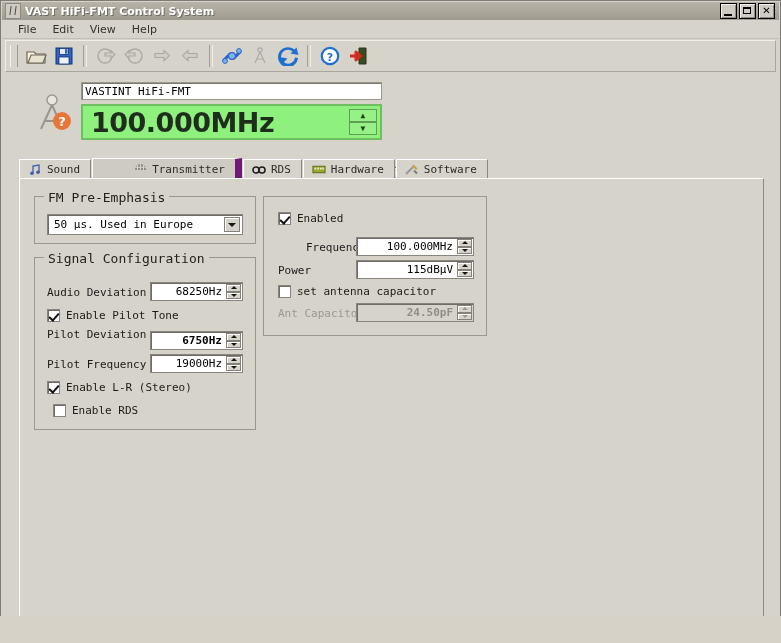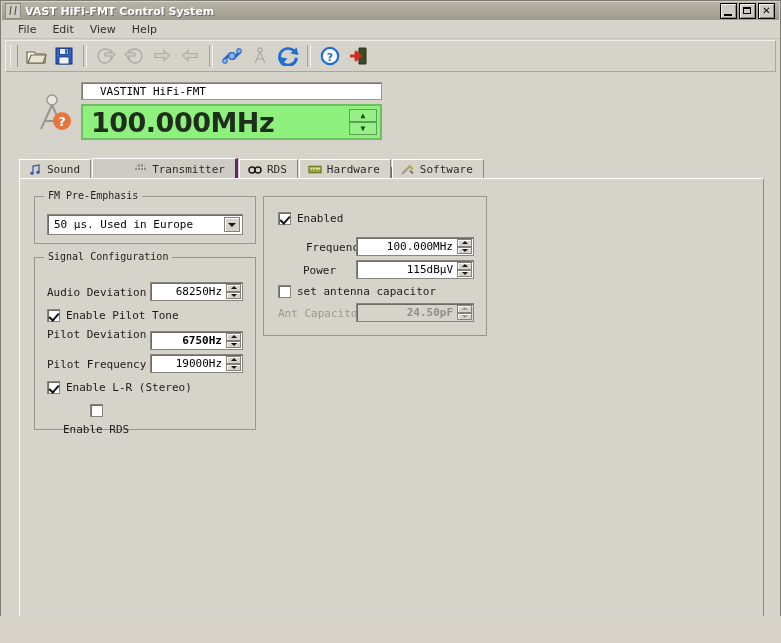--- a/index.html
+++ b/index.html
@@ -123,21 +123,21 @@
   }
   .name-input {
     position: absolute; left: 76px; top: 3px;
     width: 301px; height: 18px;
     background: #ffffff;
     border: 1px solid #9a968e;
     box-shadow: inset 1px 1px 0 #7c7970;
     box-sizing: border-box;
     font-family: "DejaVu Sans Mono", monospace;
     font-size: 11px; color: #000;
-    padding: 1px 18px;
+    padding: 1px 3px;
     line-height: 15px;
     white-space: nowrap; overflow: hidden;
   }
   .freq-display {
     position: absolute; left: 76px; top: 25px;
     width: 301px; height: 36px;
     background: #8ef07d;
     border: 2px solid #6fbf62;
     box-sizing: border-box;
     display: flex; align-items: center;
@@ -220,21 +220,21 @@
     font-family: "DejaVu Sans Mono", monospace;
     font-size: 11px; color: #2c2b29;
     cursor: default;
     margin-right: 1px;
   }
   .tab.active {
     height: 21px;
     background: #cecbc2;
     border-top: 1px solid #ffffff;
     border-left: 1px solid #ffffff;
-    border-right: 3px solid #701a75;
+    border-right: 7px solid #701a75;
     font-weight: normal;
     padding-left: 40px;
   }
   .tab .ico { width: 14px; height: 14px; display:flex; align-items:center; justify-content:center;}
 
   
   .tabpage {
     position: absolute; left: 18px; top: 177px; width: 745px; height: 445px;
     background: #d6d3ca;
     border: 1px solid #ffffff;
@@ -246,21 +246,21 @@
   .group {
     position: absolute;
     border: 1px solid #9a978f;
     box-sizing: border-box;
   }
   .group > .legend {
     position: absolute; top: -7px; left: 9px;
     background: #d6d3ca;
     padding: 0 4px;
     font-family: "DejaVu Sans Mono", monospace;
-    font-size: 10px; color: #23221f;
+    font-size: 13px; color: #23221f;
     white-space: nowrap;
   }
   #grp-preemph { left: 14px; top: 17px; width: 222px; height: 48px; }
   #grp-signal  { left: 14px; top: 78px; width: 222px; height: 173px; }
   #grp-trans   { left: 243px; top: 17px; width: 224px; height: 140px; }
 
   .combo {
     position: absolute; left: 12px; top: 17px;
     width: 196px; height: 21px;
     background: #ffffff;
@@ -643,21 +643,21 @@
                 <i class="sp-dn"></i>
               </div>
           </span>
         </div>
 
         <div class="checkrow" style="left:12px; top:123px;justify-content:center;">
           <span class="checkbox checked"></span>
           <span class="ctext">Enable L-R (Stereo)</span>
         </div>
 
-        <div class="checkrow" style="left:28px; top:146px;flex-direction:column;">
+        <div class="checkrow" style="left:18px; top:146px;">
           <span class="checkbox"></span>
           <span class="ctext">Enable RDS</span>
         </div>
       </div>
 
       <div class="group" id="grp-trans">
 
         <div class="checkrow" style="left:14px; top:15px;">
           <span class="checkbox checked"></span>
           <span class="ctext">Enabled</span>
@@ -669,21 +669,21 @@
           <span class="spinbtns">
             <div>
                 <i class="sp-up"></i>
               </div>
             <div>
                 <i class="sp-dn"></i>
               </div>
           </span>
         </div>
 
-        <div class="row-label" style="left:14px; top:67px;margin-left:25px;">Power</div>
+        <div class="row-label" style="left:14px; top:67px;">Power</div>
         <div class="spinfield" style="left:92px; top:63px; width:118px;">
           <span>115dBµV</span>
           <span class="spinbtns">
             <div>
                 <i class="sp-up"></i>
               </div>
             <div>
                 <i class="sp-dn"></i>
               </div>
           </span>

